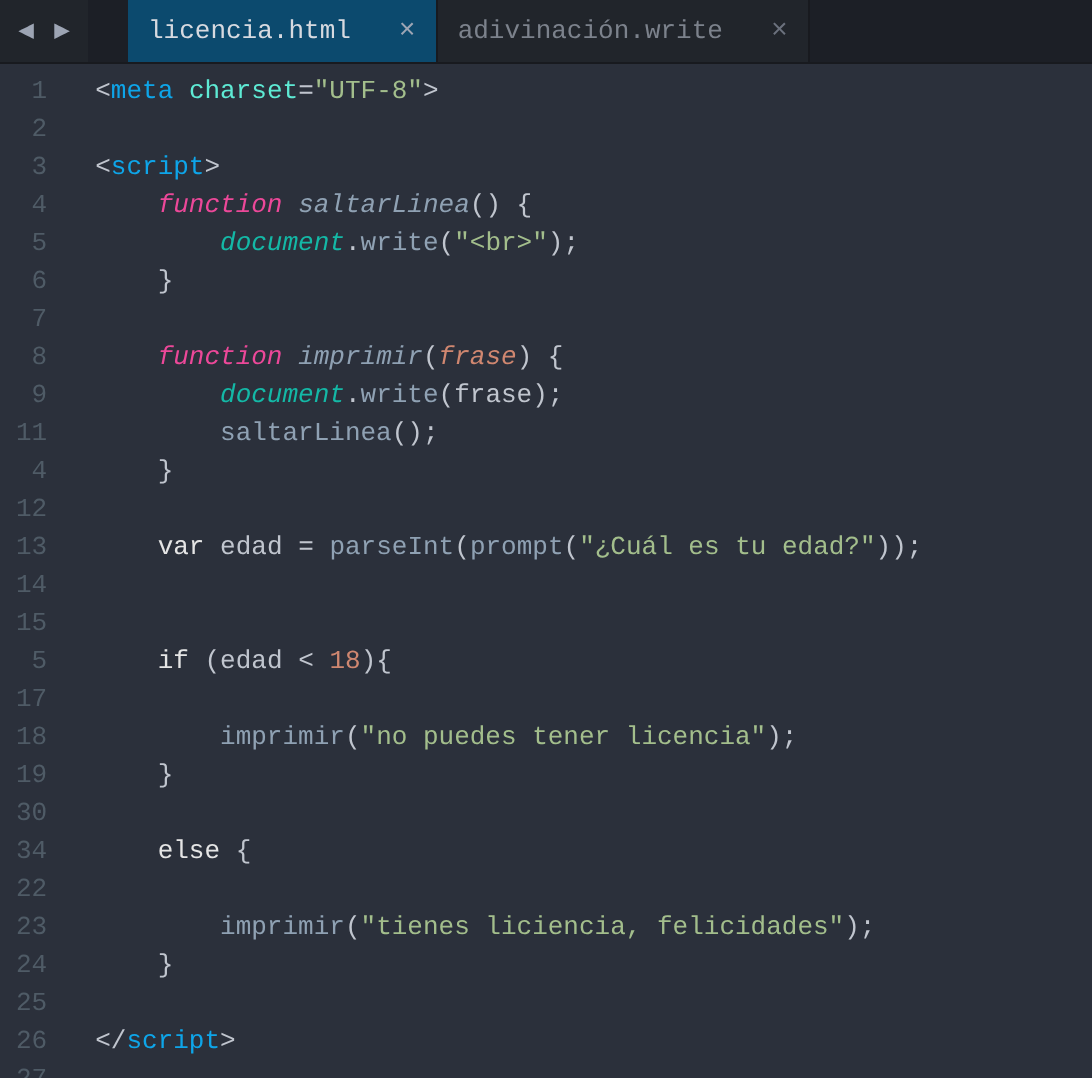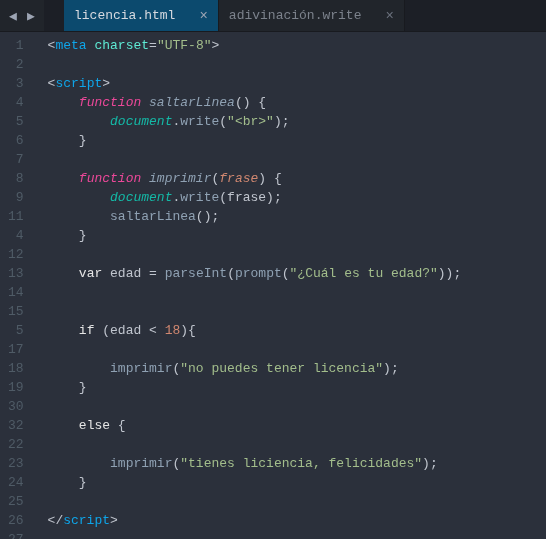--- a/index.html
+++ b/index.html
@@ -124,21 +124,21 @@
     <div>4</div>
     <div>12</div>
     <div>13</div>
     <div>14</div>
     <div>15</div>
     <div>5</div>
     <div>17</div>
     <div>18</div>
     <div>19</div>
     <div>30</div>
-    <div>32</div>
+    <div>34</div>
     <div>22</div>
     <div>23</div>
     <div>24</div>
     <div>25</div>
     <div>26</div>
     <div>27</div>
 
   </div>
   <div class="code"><div><span class="tag-bracket">&lt;</span><span class="tag-name">meta</span><span class="plain"> </span><span class="attr-name">charset</span><span class="op">=</span><span class="str">"UTF-8"</span><span class="tag-bracket">&gt;</span></div><div> </div><div><span class="tag-bracket">&lt;</span><span class="tag-name">script</span><span class="tag-bracket">&gt;</span></div><div><span class="plain">    </span><span class="kw">function</span><span class="plain"> </span><span class="fn">saltarLinea</span><span class="plain">() {</span></div><div><span class="plain">        </span><span class="obj">document</span><span class="plain">.</span><span class="fn-call">write</span><span class="plain">(</span><span class="str">"&lt;br&gt;"</span><span class="plain">);</span></div><div><span class="plain">    }</span></div><div> </div><div><span class="plain">    </span><span class="kw">function</span><span class="plain"> </span><span class="fn">imprimir</span><span class="plain">(</span><span class="param">frase</span><span class="plain">) {</span></div><div><span class="plain">        </span><span class="obj">document</span><span class="plain">.</span><span class="fn-call">write</span><span class="plain">(</span><span class="plain">frase</span><span class="plain">);</span></div><div><span class="plain">        </span><span class="fn-call">saltarLinea</span><span class="plain">();</span></div><div><span class="plain">    }</span></div><div> </div><div><span class="plain">    </span><span class="kw2">var</span><span class="plain"> </span><span class="plain">edad</span><span class="plain"> </span><span class="op">=</span><span class="plain"> </span><span class="fn-call">parseInt</span><span class="plain">(</span><span class="fn-call">prompt</span><span class="plain">(</span><span class="str">"¿Cuál es tu edad?"</span><span class="plain">));</span></div><div> </div><div> </div><div><span class="plain">    </span><span class="kw2">if</span><span class="plain"> (</span><span class="plain">edad</span><span class="plain"> </span><span class="op">&lt;</span><span class="plain"> </span><span class="num">18</span><span class="plain">){</span></div><div> </div><div><span class="plain">        </span><span class="fn-call">imprimir</span><span class="plain">(</span><span class="str">"no puedes tener licencia"</span><span class="plain">);</span></div><div><span class="plain">    }</span></div><div> </div><div><span class="plain">    </span><span class="kw2">else</span><span class="plain"> {</span></div><div> </div><div><span class="plain">        </span><span class="fn-call">imprimir</span><span class="plain">(</span><span class="str">"tienes liciencia, felicidades"</span><span class="plain">);</span></div><div><span class="plain">    }</span></div><div> </div><div><span class="tag-bracket">&lt;/</span><span class="tag-name">script</span><span class="tag-bracket">&gt;</span></div><div> </div></div>
 </div>

